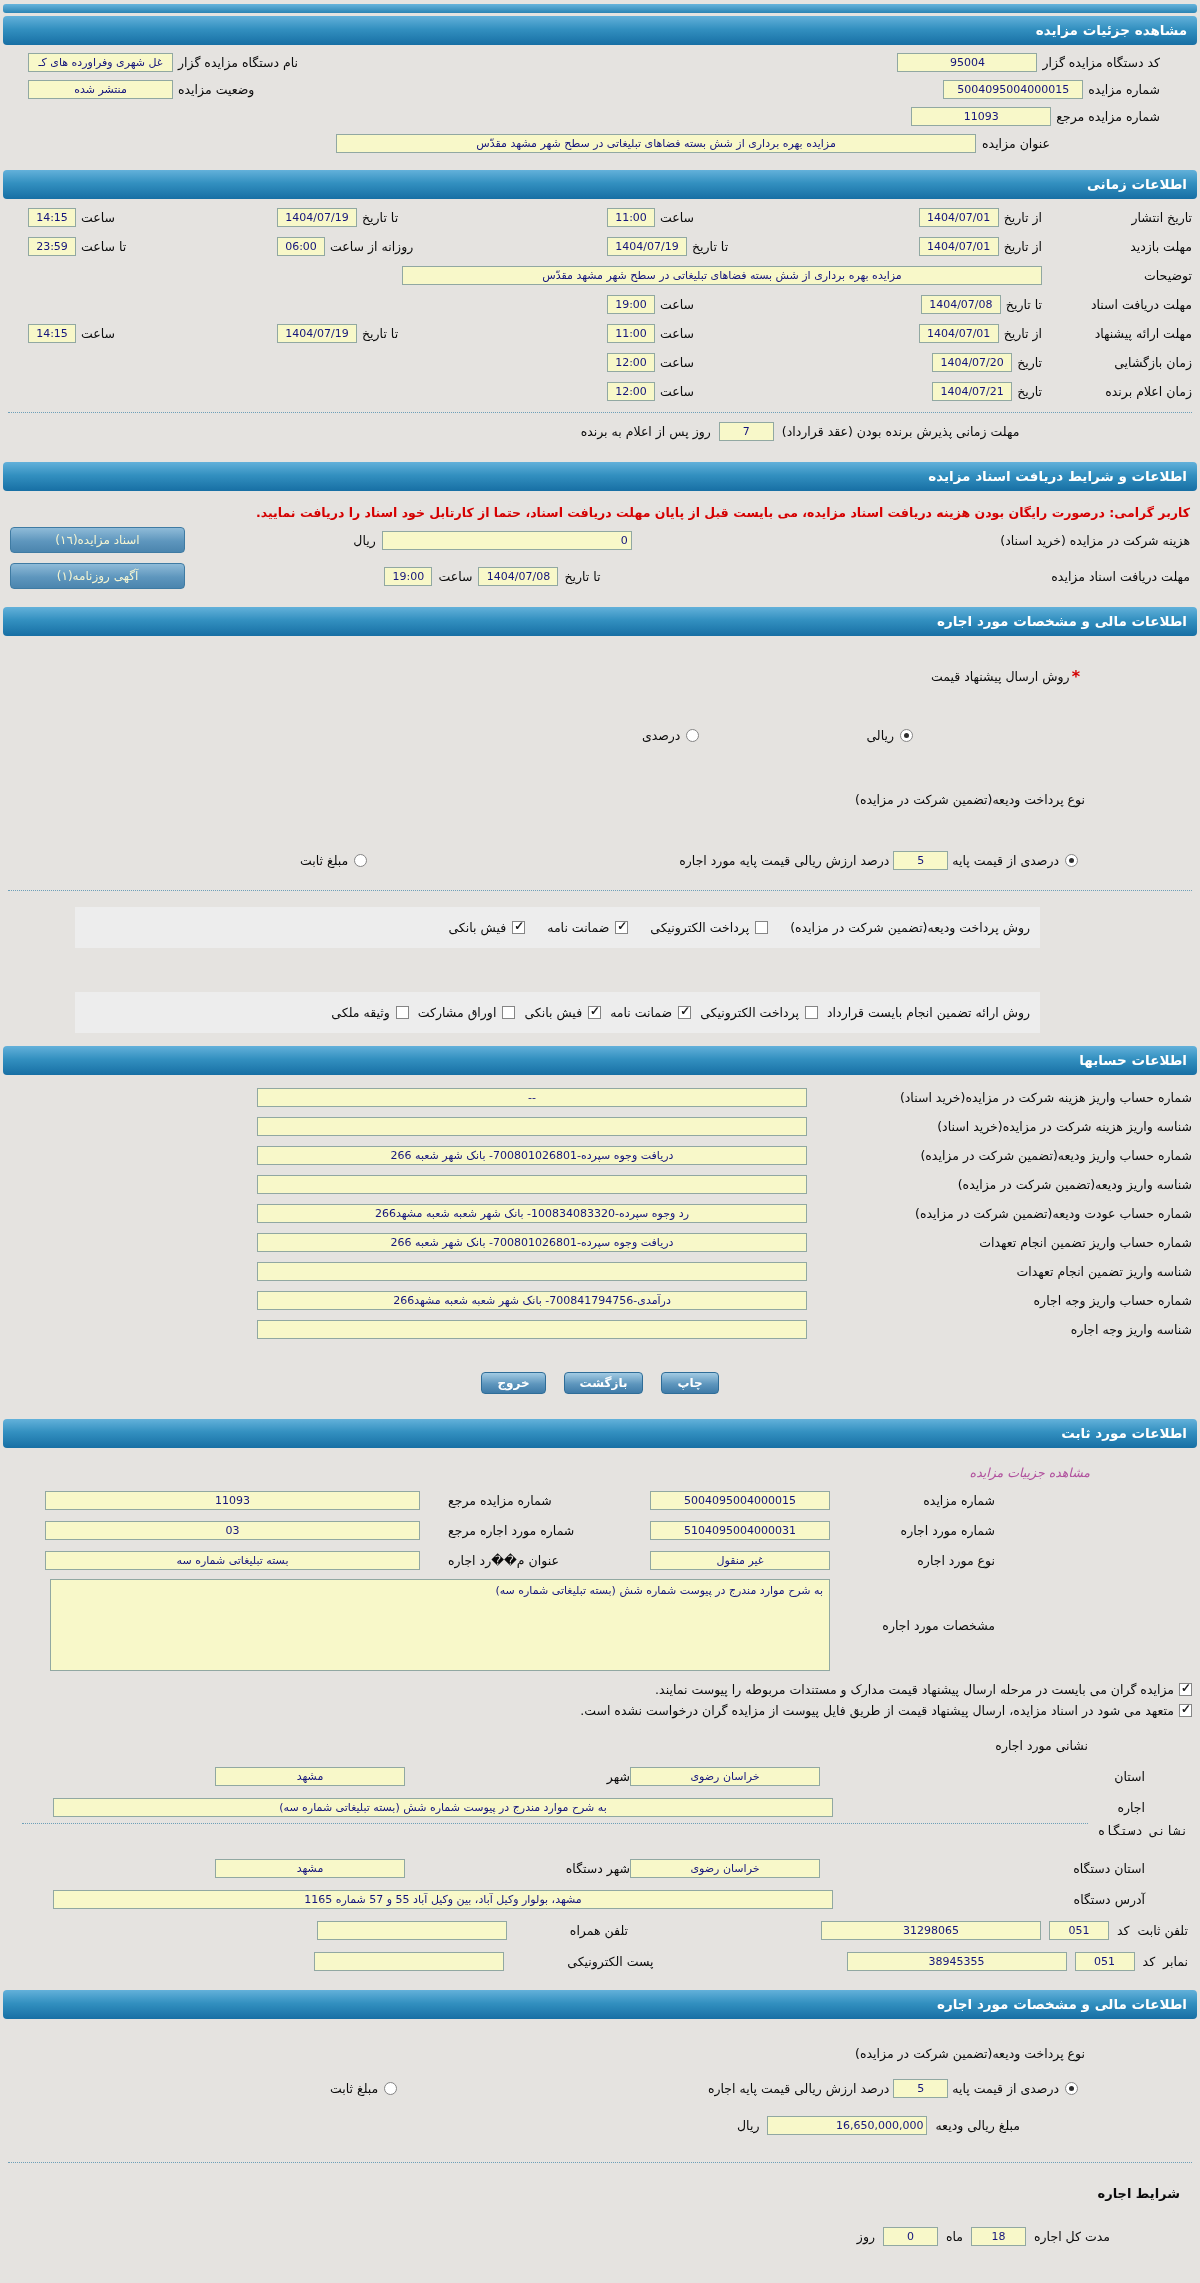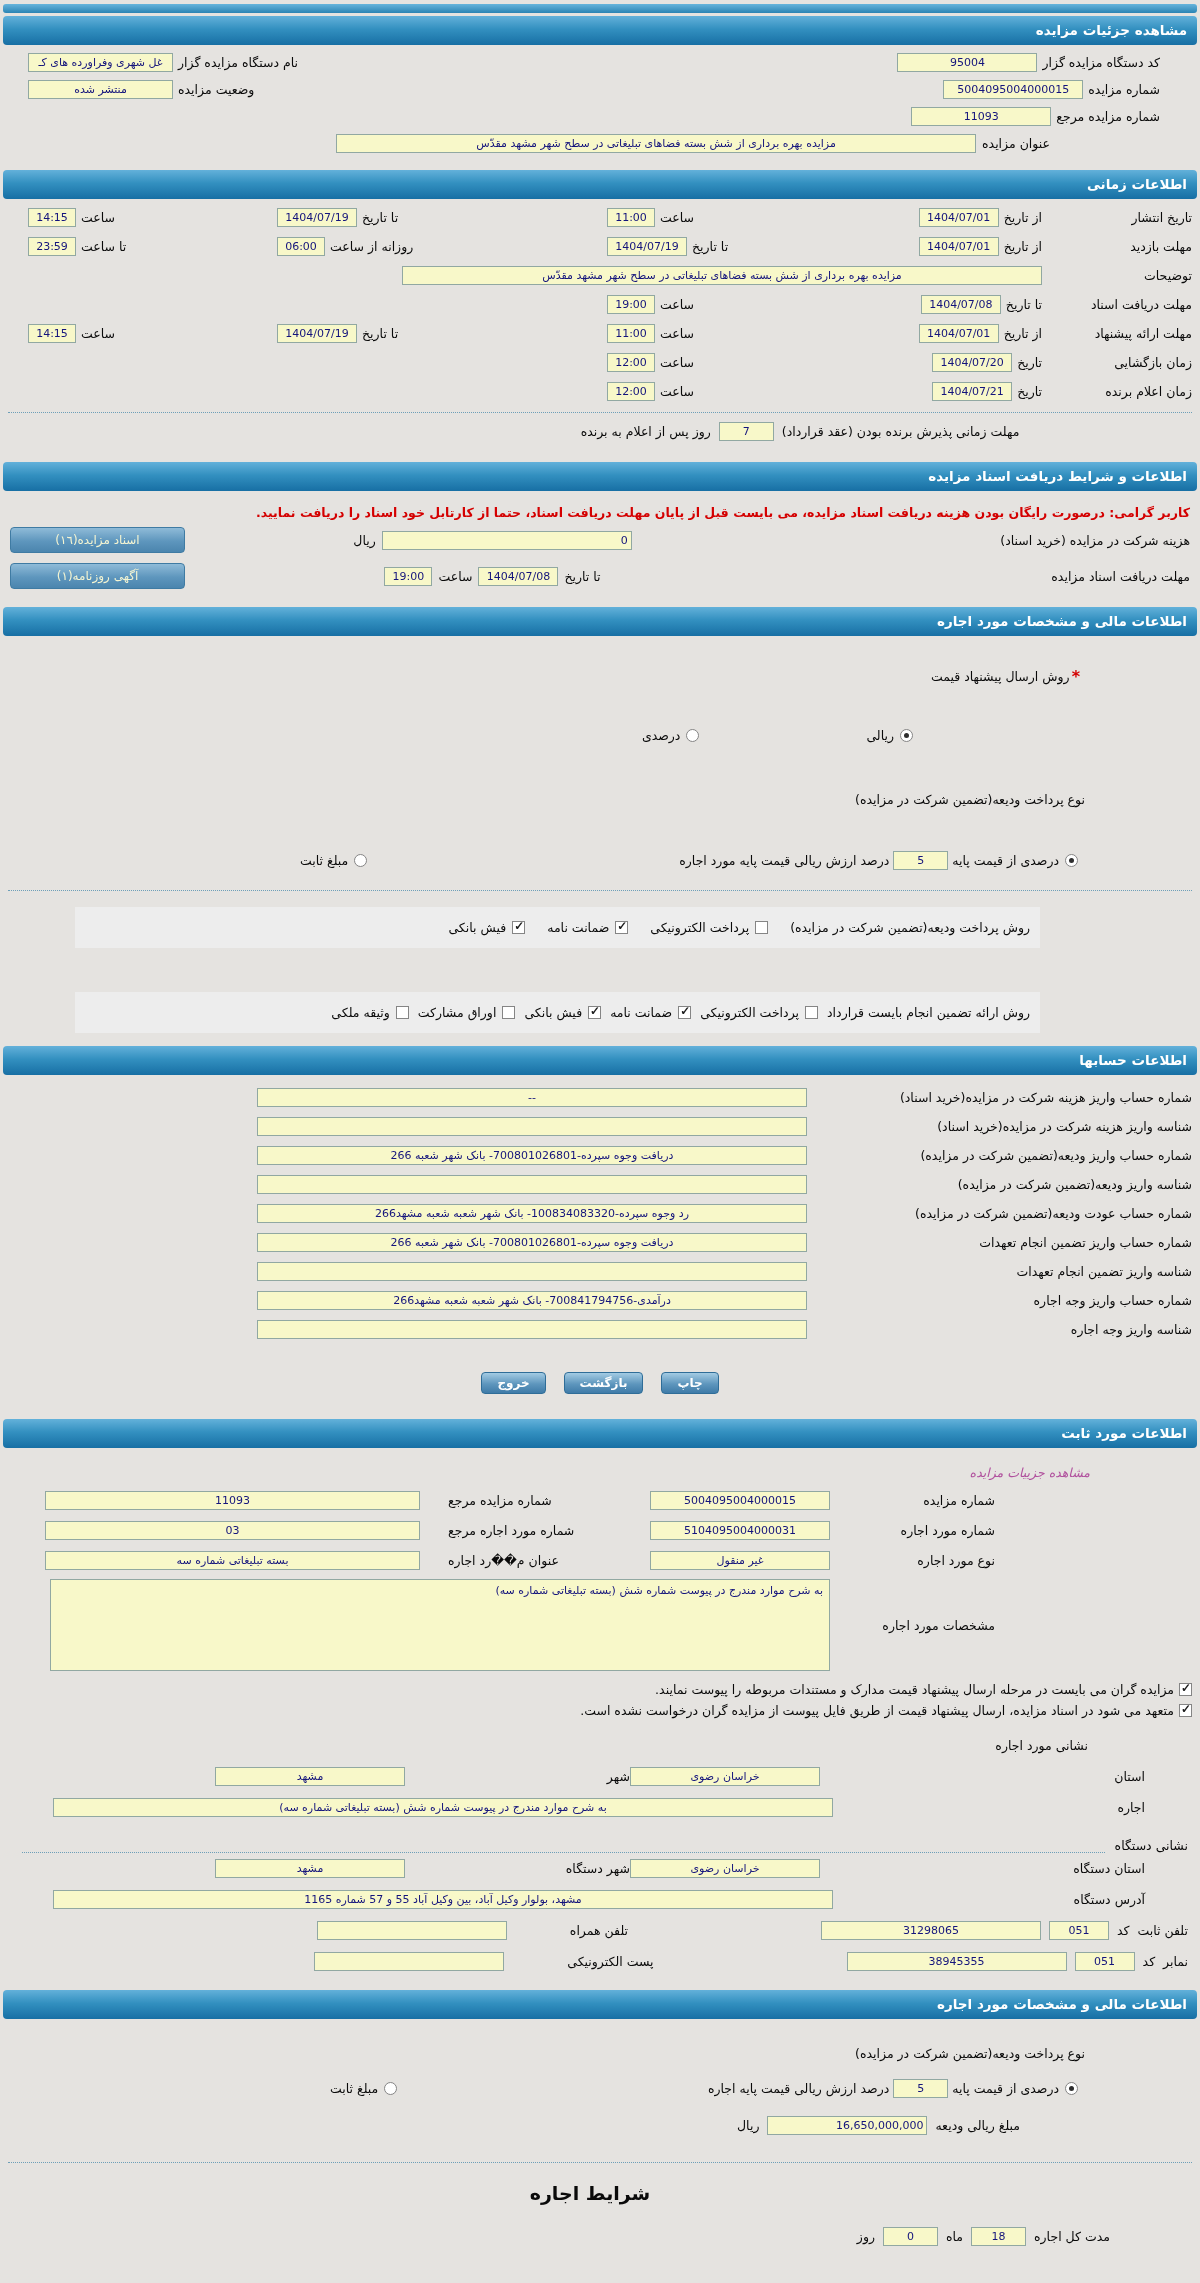--- a/index.html
+++ b/index.html
@@ -104,30 +104,30 @@
   .specsrow { display:grid; grid-template-columns:165px auto; align-items:center; padding:0 205px 0 8px; margin-top:4px; }
   .specsrow .ta { justify-self:start; }
   .noterow { display:flex; align-items:center; gap:3px; padding:3px 6px; font-size:12.5px; }
   .subtitle { margin:10px 112px 2px 0; }
   .addrrow { display:grid; grid-template-columns:115px 400px 225px auto; align-items:center; min-height:31px; padding:0 55px 0 8px; }
   .addrrow .cell2 { display:flex; justify-content:flex-end; }
   .addrrow .c3 { text-align:right; padding-left:10px; }
   .addrrow .cell4 { display:flex; justify-content:flex-start; }
   .fulladdr { display:grid; grid-template-columns:115px auto; align-items:center; min-height:31px; padding:0 55px 0 8px; }
   .fulladdr .inp { justify-self:end; margin-left:45px; }
-  .dotline-row { display:flex; align-items:flex-end; min-height:30px; padding:0 12px; }
+  .dotline-row { display:flex; align-items:flex-start; min-height:30px; padding:0 12px;font-family:Liberation Mono, monospace; }
   .dotline { flex:1; border-top:1px dotted #6d9fb8; margin-left:10px; margin-right:10px; }
   .ctrow { display:flex; align-items:center; gap:8px; min-height:31px; padding:0 12px; }
   .m-r185 { margin-right:185px; }
   .m-r55 { margin-right:55px; }
 
   .g-deptype { margin:16px 115px 0 0; }
   .g-pctrow { display:flex; justify-content:space-between; align-items:center; margin-top:12px; padding:0 120px 0 330px; }
   .g-amount { display:flex; align-items:center; gap:8px; margin:12px 180px 0 0; min-height:30px; }
-  .termstitle { margin:16px 20px 0 0; font-size:19px;justify-content:center; }
+  .termstitle { margin:16px 20px 0 0; font-size:13px; }
   .g-duration { display:flex; align-items:center; gap:8px; margin:14px 90px 0 0; min-height:30px; }
 </style>
 </head>
 <body>
 
 <div class="topstrip"></div>
 
 <div class="hdr">مشاهده جزئیات مزایده</div>
 <div class="sect">
   <div class="pairrow">

